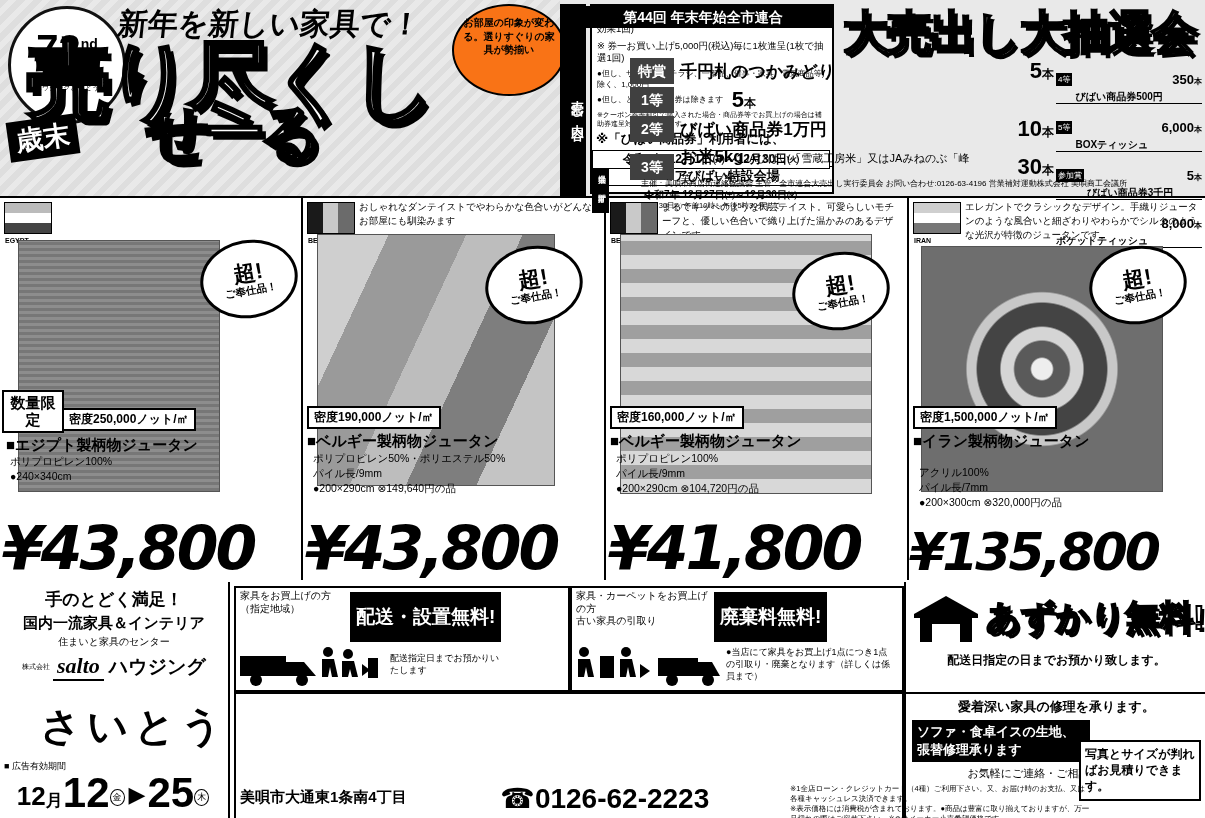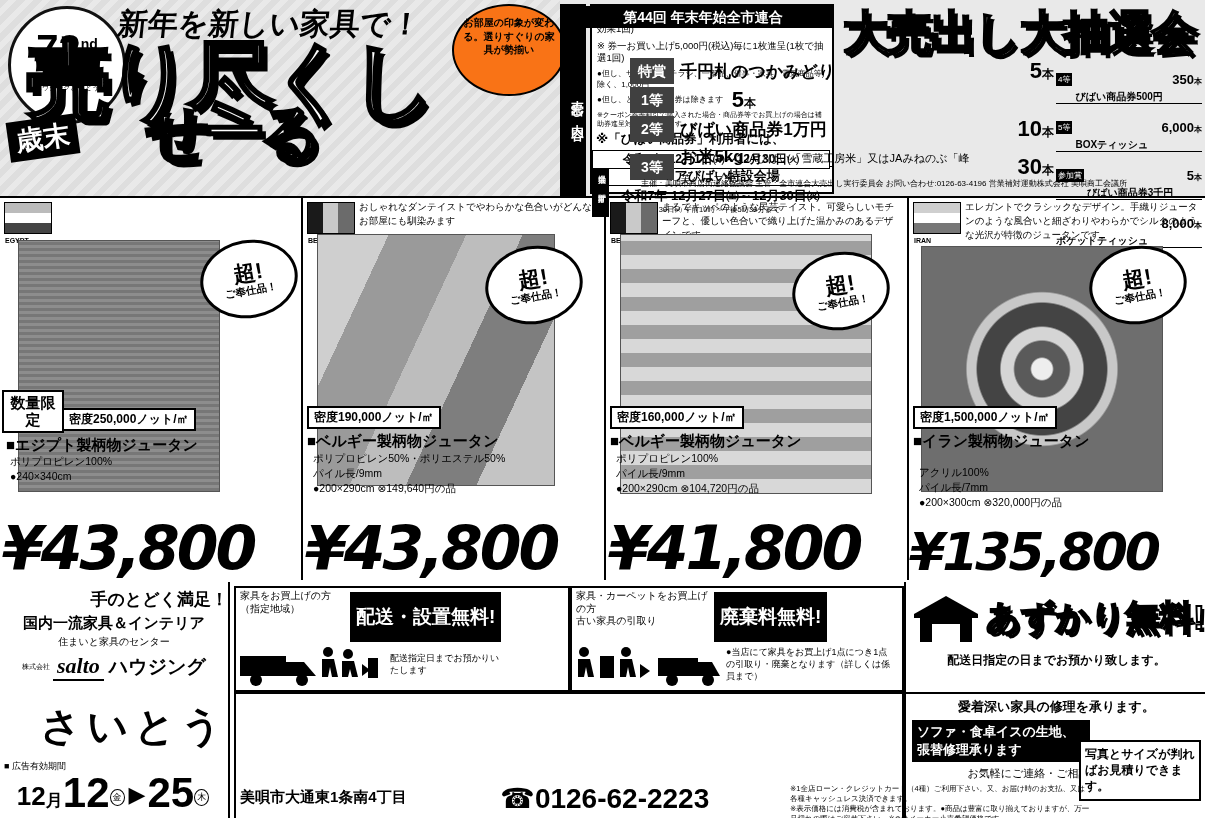--- a/index.html
+++ b/index.html
@@ -38,21 +38,21 @@
       font-size:13px;font-weight:bold;writing-mode:vertical-rl;text-align:center;
       padding-top:8px;letter-spacing:3px;}
 
   #drawbox{left:590px;top:4px;width:240px;height:186px;background:#fff;border:2px solid #000;}
   #drawbox .l1{font-size:9.5px;line-height:1.35;padding:4px 5px 0;}
   #drawbox .ticket{font-size:12.5px;font-weight:bold;padding:2px 4px;}
   #drawbox .kaijo{font-size:13px;font-weight:bold;text-align:center;padding:1px 0;}
   .venue-row{display:flex;font-size:9px;border-top:1px solid #000;}
   .venue-row .lbl{background:#000;color:#fff;padding:2px 3px;writing-mode:vertical-rl;font-size:8px;}
   .venue-row .val{padding:2px 3px;line-height:1.3;}
-  .date-strip{font-size:13px;font-weight:bold;text-align:center;}
+  .date-strip{font-size:10px;font-weight:bold;text-align:center;}
   .evt-title{left:572px;top:6px;width:262px;height:22px;background:#000;color:#fff;
      font-size:14px;font-weight:bold;text-align:center;line-height:22px;}
   .ozeru{left:838px;top:2px;width:362px;height:52px;font-size:46px;font-weight:bold;
      font-family:"DejaVu Sans",sans-serif;color:#737373;-webkit-text-stroke:2px #000;
      text-shadow:4px 4px 0 #000;letter-spacing:-2px;text-align:center;}
 
   .prize-tbl{left:630px;top:58px;width:424px;}
   .prize-row{display:flex;align-items:center;margin-bottom:3px;}
   .prize-rank{width:44px;height:26px;background:#404040;color:#fff;font-size:14px;font-weight:bold;
       text-align:center;line-height:26px;margin-right:6px;}
@@ -89,21 +89,21 @@
   .qtylimit{position:absolute;left:2px;top:192px;width:58px;background:#fff;border:2px solid #000;
       font-size:15px;font-weight:bold;text-align:center;line-height:1.15;padding:2px 0;}
   .density{position:absolute;border:2px solid #000;background:#fff;font-size:12px;font-weight:bold;
       padding:1px 5px;white-space:nowrap;}
   .pname{position:absolute;font-size:15px;font-weight:bold;}
   .pspec{position:absolute;font-size:10.5px;line-height:1.45;}
   .price{position:absolute;bottom:2px;font-size:60px;font-weight:bold;font-style:italic;
       font-family:"DejaVu Sans",sans-serif;letter-spacing:-3px;line-height:1;}
   .price.small{font-size:52px;}
   #shop{left:0;top:582px;width:228px;height:236px;border-right:2px solid #000;}
-  #shop .s1{font-size:17px;font-weight:bold;text-align:right;margin-top:6px;}
+  #shop .s1{font-size:17px;font-weight:bold;text-align:center;margin-top:6px;}
   #shop .s2{font-size:15px;font-weight:bold;text-align:center;margin-top:3px;}
   #shop .s3{font-size:10px;text-align:center;margin-top:2px;}
   #shop .logo{display:flex;align-items:center;justify-content:center;margin-top:4px;}
   #shop .kk{font-size:7px;line-height:1.1;margin-right:3px;text-align:center;}
   #shop .salto{font-family:"Liberation Serif",serif;font-style:italic;font-size:22px;font-weight:bold;
       border-bottom:2px solid #000;padding:0 4px;}
   #shop .hjg{font-size:19px;font-weight:bold;margin-left:5px;}
   #shop .saito{font-size:40px;font-weight:bold;text-align:right;letter-spacing:6px;margin-top:18px;}
   #shop .perm{font-size:9px;margin-top:6px;padding-left:4px;}
   .bigdate{display:flex;align-items:flex-end;justify-content:center;margin-top:1px;}

